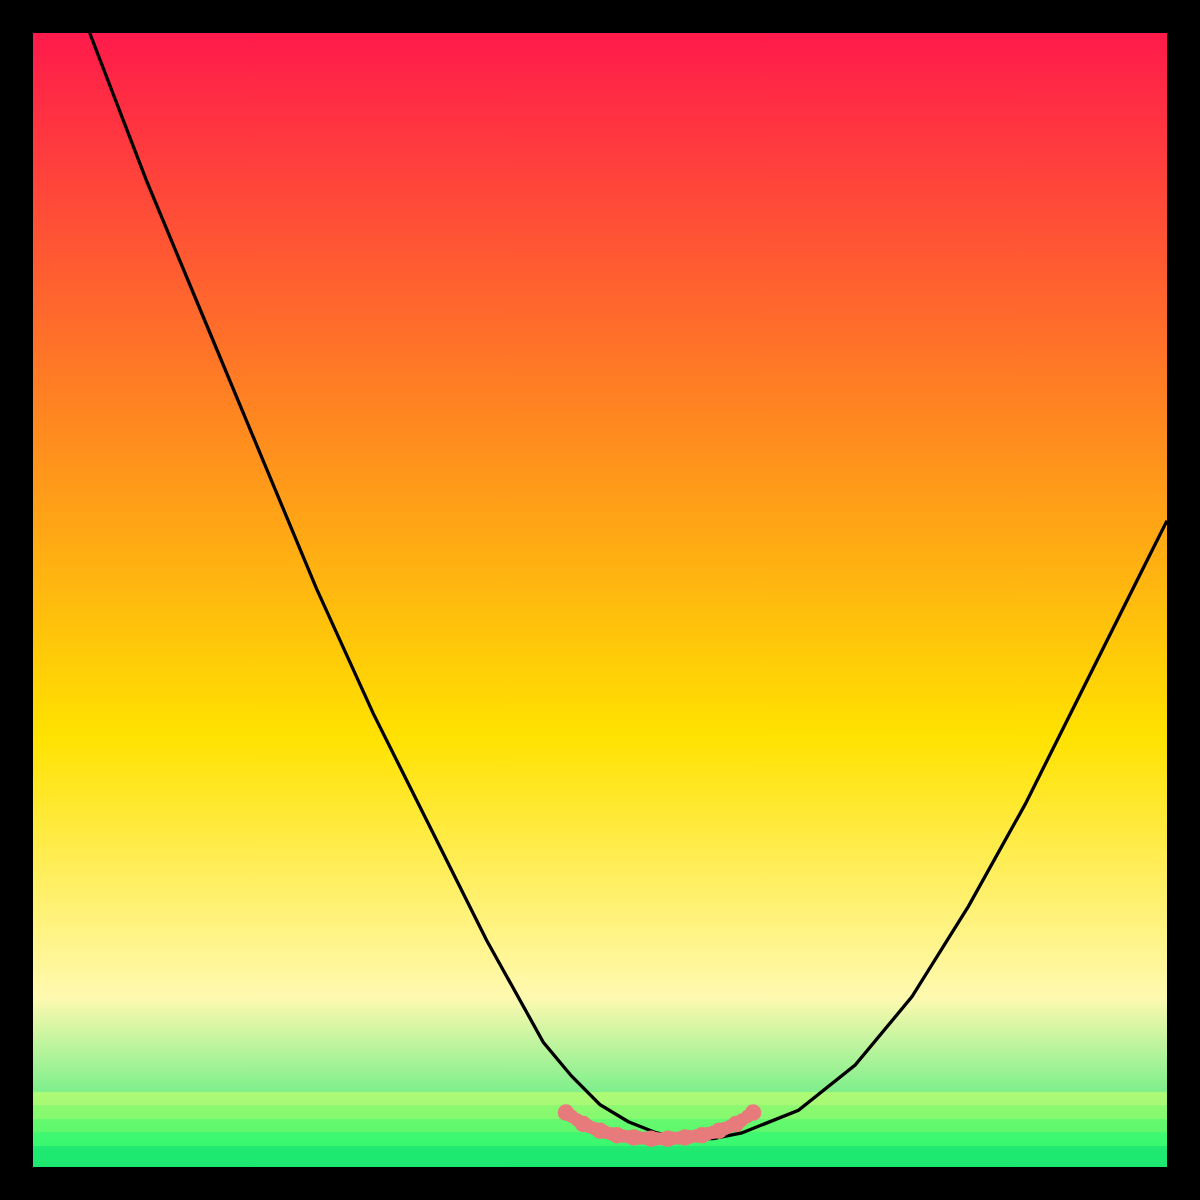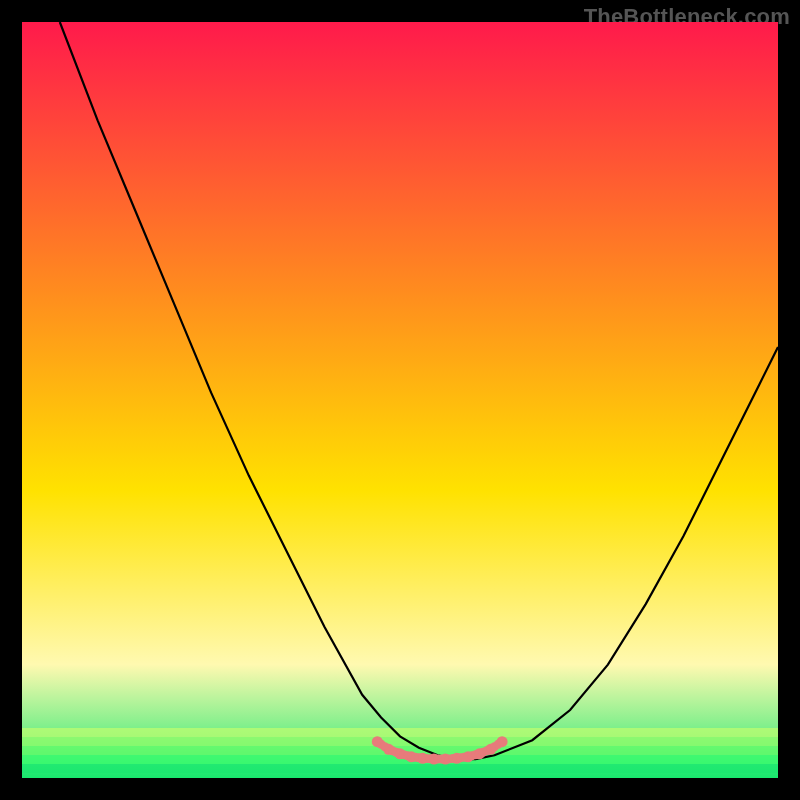--- a/index.html
+++ b/index.html
@@ -34,21 +34,20 @@
     letter-spacing: 0.2px;
     user-select: none;
   }
   svg { display: block; }
 </style>
 </head>
 <body>
 
 <div class="stage">
 
-  <div class="watermark">TheBottleneck.com</div>
 
   <div class="plot">
     <svg id="chart-svg" width="756" height="756" viewBox="0 0 756 756">
       <defs>
         <linearGradient id="heat" x1="0" y1="0" x2="0" y2="1">
           <stop id="g0" offset="0%" stop-color="#ff1a4b"></stop>
           <stop id="g1" offset="35%" stop-color="#ff8a1f"></stop>
           <stop id="g2" offset="62%" stop-color="#ffe200"></stop>
           <stop id="g3" offset="85%" stop-color="#fff9b0"></stop>
           <stop id="g4" offset="100%" stop-color="#18e86e"></stop>

